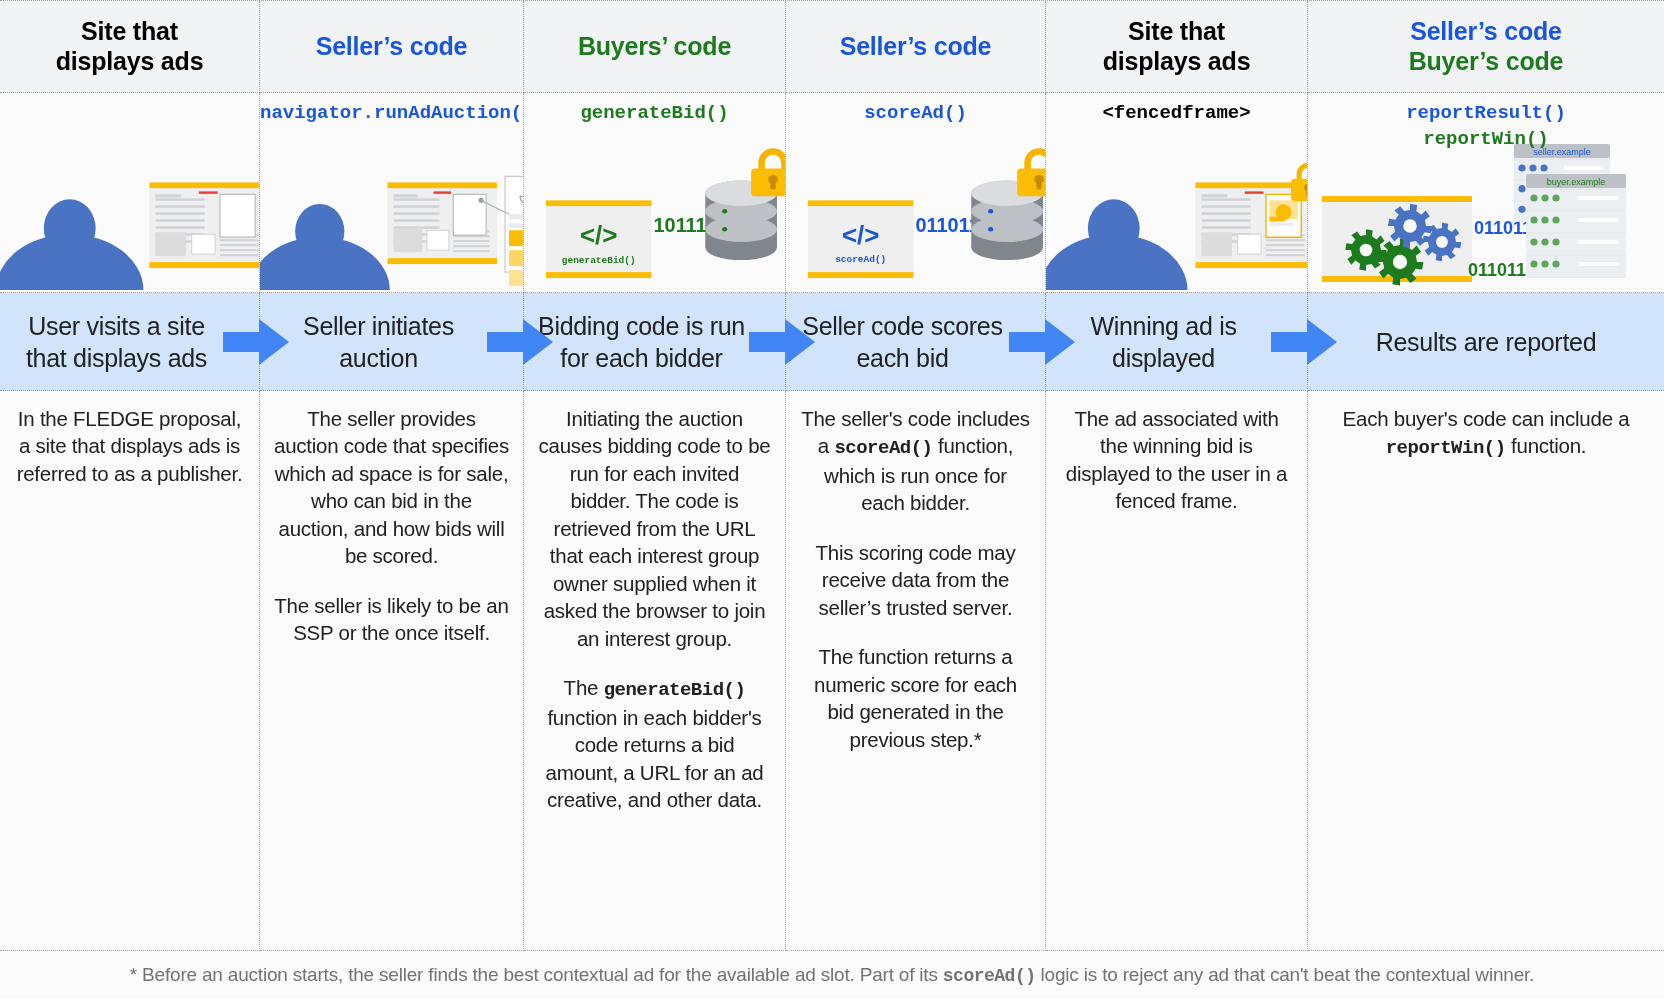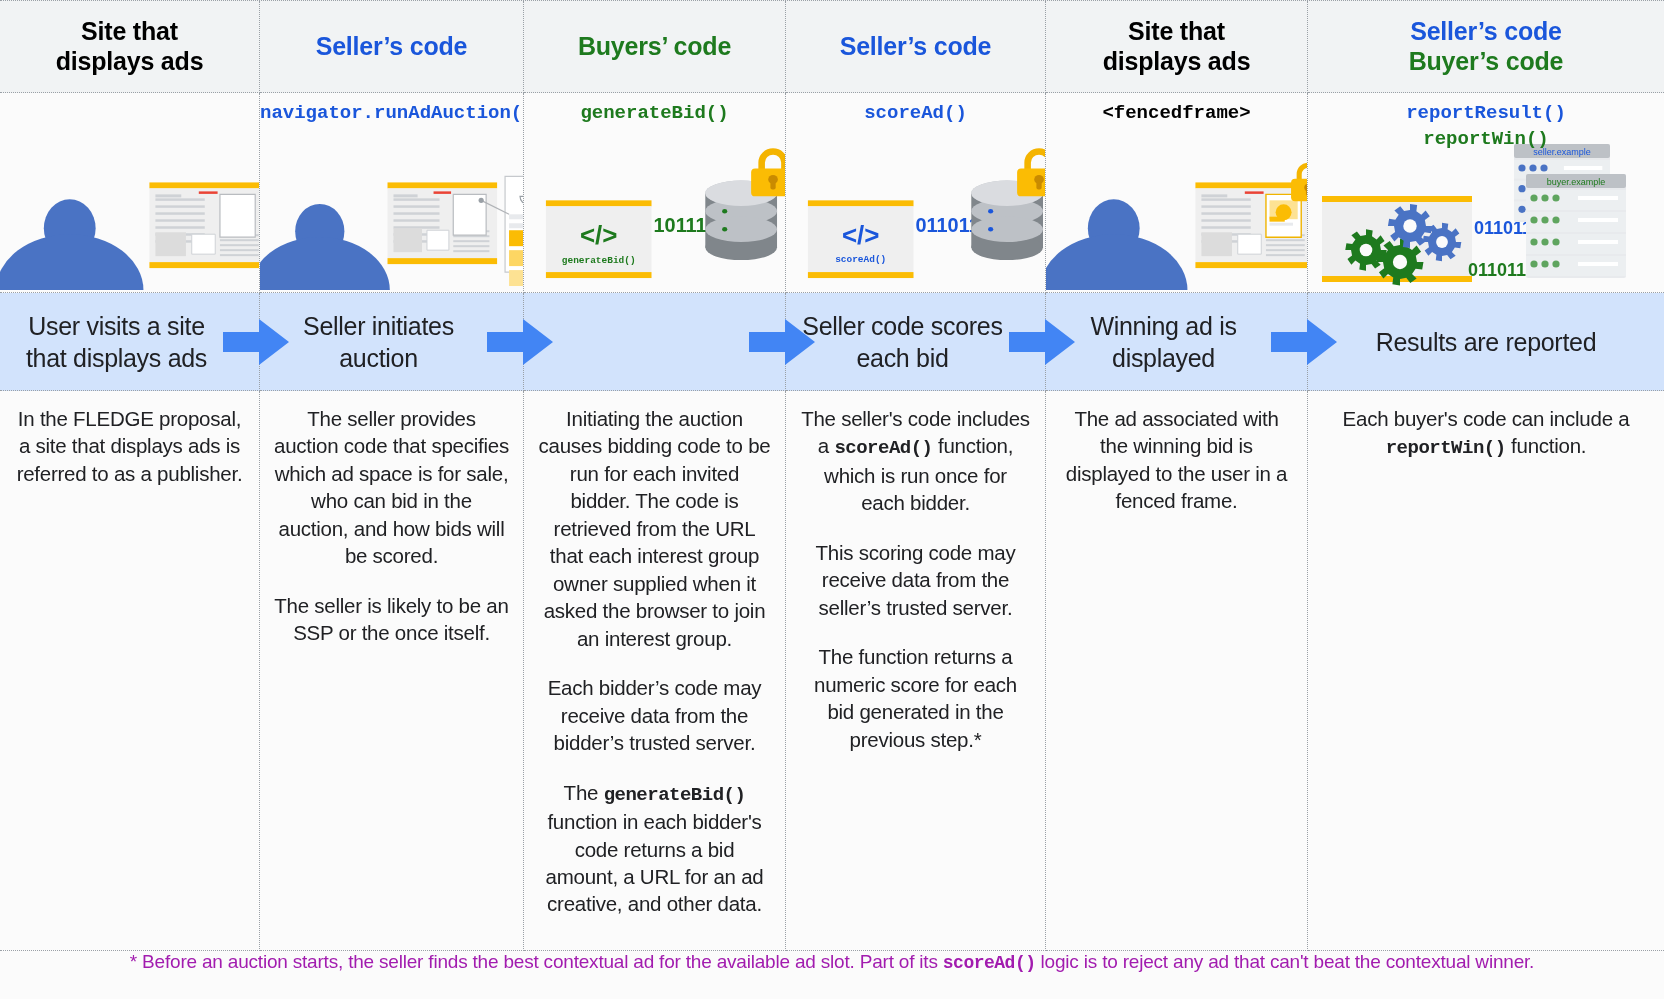--- a/index.html
+++ b/index.html
@@ -122,24 +122,25 @@
     font-family: "Liberation Mono", monospace;
     font-weight: bold;
     font-size: 19px;
     letter-spacing: -0.5px;
   }
 
   
   .footnote {
     height: 48px;
     display: flex;
+    align-items: center;
     justify-content: center;
     background: #fbfbfb;
     font-size: 19px;
-    color: #a21caf;
+    color: #737373;
     letter-spacing: -0.2px;
     padding: 0 22px;
   }
   .footnote .mono { font-size: 18px; }
 
   .outer-border { border-top: 1px dotted #9aa0a6; }
 </style>
 </head>
 <body>
 
@@ -403,20 +404,21 @@
           <path d="M0,13 H36 V0 L66,23 L36,46 V33 H0 Z" fill="#4285f4"></path>
         </svg>
       </div>
       <div class="step-cell">
         <div class="step-text">Seller initiates auction</div>
         <svg class="arrow" viewBox="0 0 66 46">
           <path d="M0,13 H36 V0 L66,23 L36,46 V33 H0 Z" fill="#4285f4"></path>
         </svg>
       </div>
       <div class="step-cell">
+        <div class="step-text">Bidding code is run for each bidder</div>
         <svg class="arrow" viewBox="0 0 66 46">
           <path d="M0,13 H36 V0 L66,23 L36,46 V33 H0 Z" fill="#4285f4"></path>
         </svg>
       </div>
       <div class="step-cell">
         <div class="step-text">Seller code scores each bid</div>
         <svg class="arrow" viewBox="0 0 66 46">
           <path d="M0,13 H36 V0 L66,23 L36,46 V33 H0 Z" fill="#4285f4"></path>
         </svg>
       </div>
@@ -434,21 +436,20 @@
   <div class="grid row-body" id="body-row">
       <div class="body-cell">
         <p class="para"><span>In the FLEDGE proposal, a site that displays ads is referred to as a </span><b>publisher</b><span>.</span></p>
       </div>
       <div class="body-cell">
         <p class="para"><span>The </span><b>seller</b><span> provides auction code that specifies which ad space is for sale, who can bid in the auction, and how bids will be scored.</span></p>
         <p class="para"><span>The seller is likely to be an </span><b>SSP</b><span> or the once itself.</span></p>
       </div>
       <div class="body-cell">
         <p class="para"><span>Initiating the auction causes bidding code to be run for each invited bidder. The code is retrieved from the URL that each interest group owner supplied when it asked the browser to join an interest group.</span></p>
-        <p class="para"><span>Each bidder’s code may receive data from the bidder’s </span><b>trusted server</b><span>.</span></p>
         <p class="para"><span>The </span><span class="mono">generateBid()</span><span> function in each bidder's code returns a bid amount, a URL for an ad creative, and other data.</span></p>
       </div>
       <div class="body-cell">
         <p class="para"><span>The seller's code includes a </span><span class="mono">scoreAd()</span><span> function, which is run once for each bidder.</span></p>
         <p class="para"><span>This scoring code may receive data from the seller’s </span><b>trusted server</b><span>.</span></p>
         <p class="para"><span>The function returns a numeric score for each bid generated in the previous step.*</span></p>
       </div>
       <div class="body-cell">
         <p class="para"><span>The ad associated with the winning bid is displayed to the user in a </span><b>fenced frame</b><span>.</span></p>
       </div>

